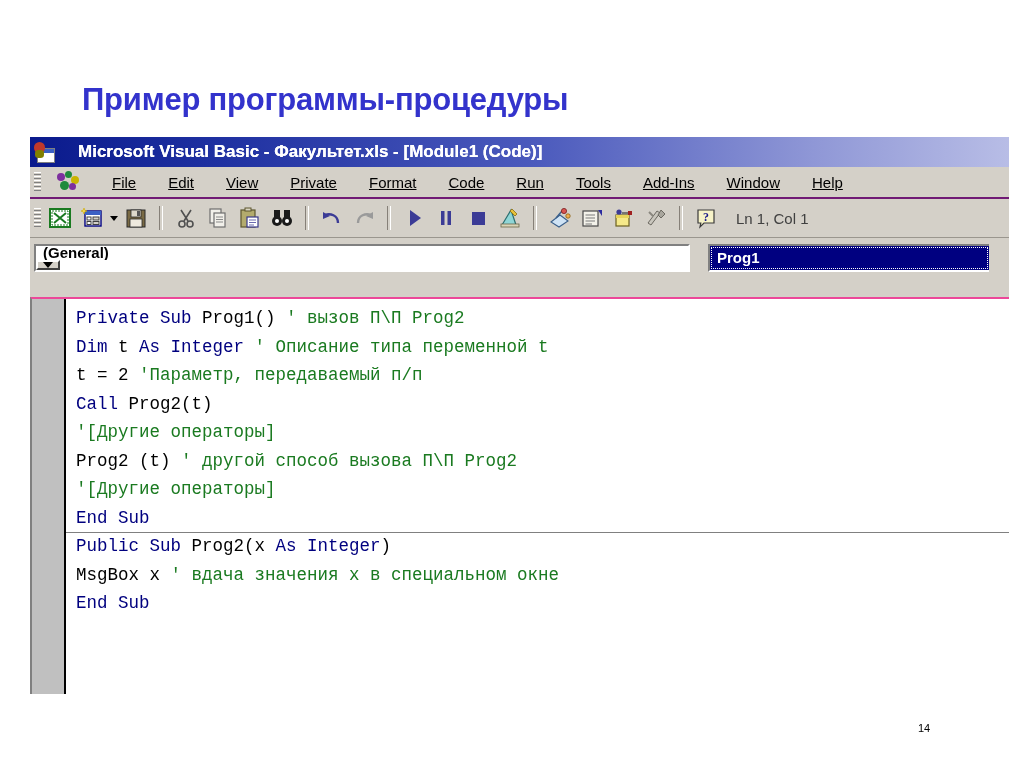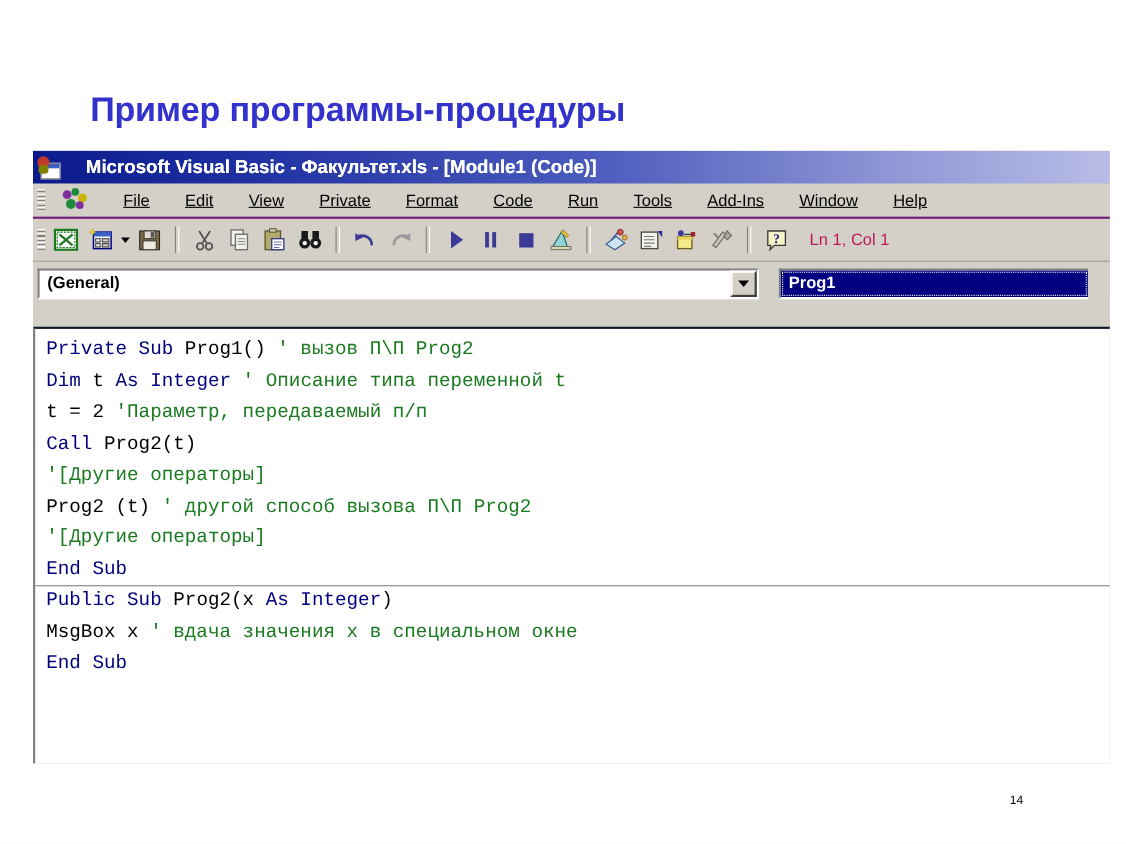--- a/index.html
+++ b/index.html
@@ -162,21 +162,21 @@
     flex: 0 0 auto;
   }
   .tb-caret .tri {
     width: 0; height: 0;
     border-left: 4px solid transparent;
     border-right: 4px solid transparent;
     border-top: 5px solid #000;
   }
   #tb-position {
     font-size: 15px;
-    color: #be185d;
+    color: #404040;
     margin-left: 14px;
     white-space: nowrap;
   }
 
   
   #vb-dropdown-row {
     height: 36px;
     background: #d4d0c8;
     display: flex;
     align-items: center;
@@ -221,34 +221,33 @@
     display: flex; align-items: center; justify-content: center;
     box-sizing: border-box;
     flex: 0 0 auto;
   }
   .combo .arrow .tri {
     width: 0; height: 0;
     border-left: 5px solid transparent;
     border-right: 5px solid transparent;
     border-top: 6px solid #000;
   }
-  #combo-left  { width: 656px; margin-right: 18px; }
+  #combo-left  { width: 656px; margin-right: 18px; flex-direction: column; }
   #combo-right { width: 281px; border-right-width: 0; }
 
   
   #vb-code {
     position: absolute;
     left: 0px; top: 160px;
     width: 979px; height: 397px;
     background: #ffffff;
-    border-top: 2px solid #0f172a;
+    border-top: 2px solid #ec4899;
     border-left: 2px solid #808080;
     box-sizing: border-box;
     display: flex;
-    flex-direction: column;
   }
   #code-gutter {
     width: 32px;
     background: #c0c0c0;
     border-right: 2px solid #000000;
     flex: 0 0 auto;
   }
   #code-body {
     flex: 1 1 auto;
     position: relative;

